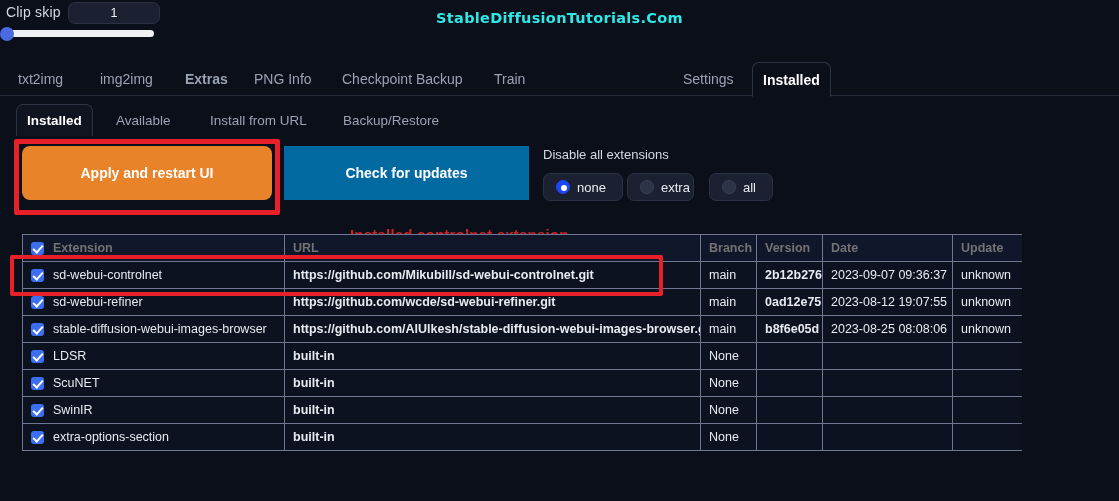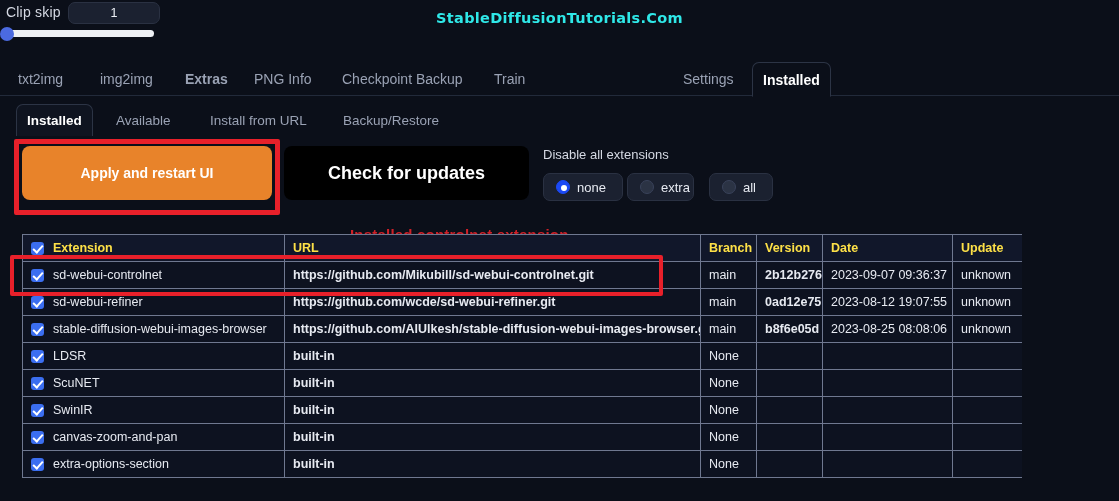--- a/index.html
+++ b/index.html
@@ -93,22 +93,22 @@
   }
   #apply-highlight {
     position: absolute; left: 14px; top: 139px;
     width: 266px; height: 76px;
     border: 5px solid #e8202a; border-radius: 2px;
     pointer-events: none;
   }
   #check-updates-btn {
     position: absolute; left: 284px; top: 146px;
     width: 245px; height: 54px;
-    background: #000000; border: none; border-radius: 8px;
-    color: #ffffff; font-size: 18px; font-weight: 700;
+    background: #0369a1; border: none; border-radius: 0;
+    color: #ffffff; font-size: 14px; font-weight: 700;
     font-family: "Liberation Sans", sans-serif;
     cursor: pointer;
   }
 
   
   #radio-label {
     position: absolute; left: 543px; top: 147px;
     font-size: 13px; color: #d5d9e3;
   }
   #radio-group { position: absolute; left: 543px; top: 173px; height: 28px; }
@@ -147,21 +147,21 @@
     table-layout: fixed;
     font-size: 12.5px; color: #e7eaf1;
   }
   #ext-table th, #ext-table td {
     border: 1px solid #6f7890;
     padding: 0 8px; height: 27px;
     text-align: left; vertical-align: middle;
     background: #0d1220;
     overflow: hidden; white-space: nowrap;
   }
-  #ext-table th { font-weight: 700; color: #fde047; background: #11172a; margin-left: 34px; }
+  #ext-table th { font-weight: 700; color: #737373; background: #11172a; margin-left: 34px; }
   .col-ext   { width: 262px; }
   .col-url   { width: 416px; }
   .col-branch{ width: 56px; }
   .col-ver   { width: 66px; }
   .col-date  { width: 130px; }
   .col-upd   { width: 70px; }
   td.url, th.url { font-weight: 700; }
   td.ver { font-weight: 700; }
   .cell-flex { display: flex; align-items: center; gap: 9px; }
   .cb {
@@ -336,39 +336,26 @@
           <td class="url">built-in</td>
           <td>None</td>
           <td class="ver"></td>
           <td></td>
           <td></td>
         </tr>
         <tr>
           <td>
             <div class="cell-flex">
               <span class="cb"></span>
-              <span>canvas-zoom-and-pan</span>
+              <span>extra-options-section</span>
             </div>
           </td>
           <td class="url">built-in</td>
           <td>None</td>
           <td class="ver"></td>
           <td></td>
           <td></td>
         </tr>
-        <tr>
-          <td>
-            <div class="cell-flex">
-              <span class="cb"></span>
-              <span>extra-options-section</span>
-            </div>
-          </td>
-          <td class="url">built-in</td>
-          <td>None</td>
-          <td class="ver"></td>
-          <td></td>
-          <td></td>
-        </tr>
       </tbody>
   </table>
 </div>
 
 <div id="row-highlight"></div>
 
 </body></html>

